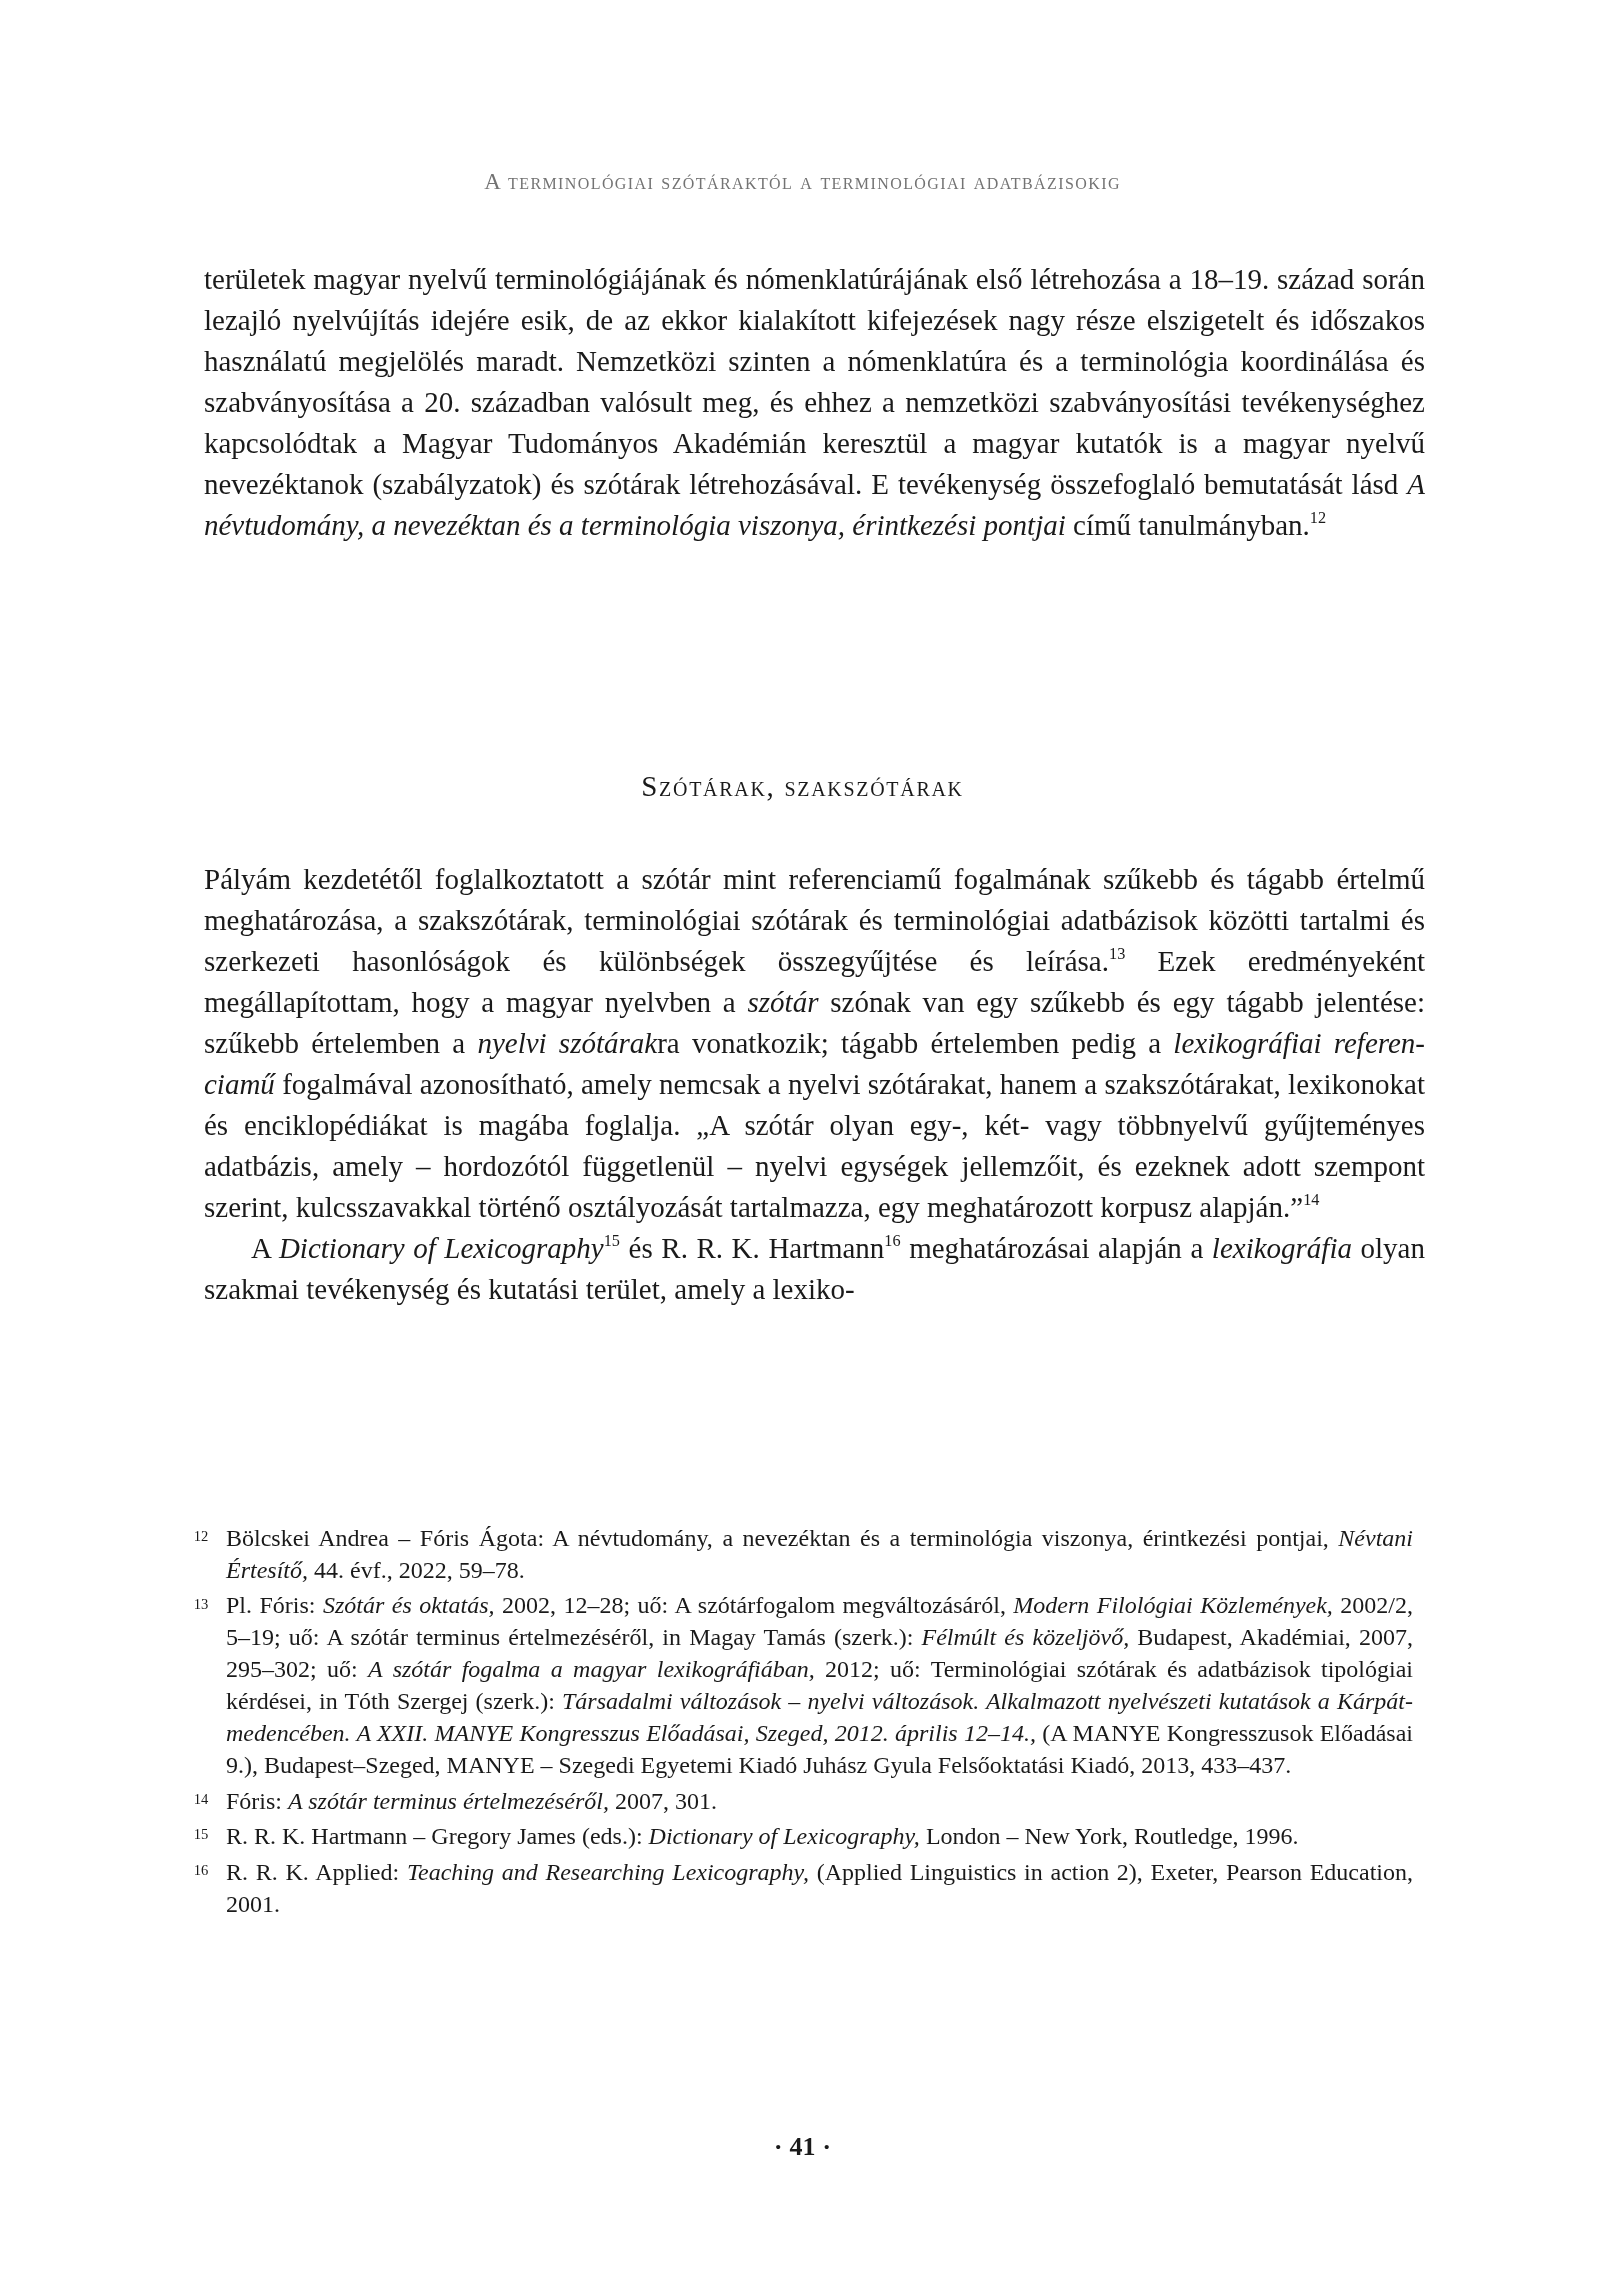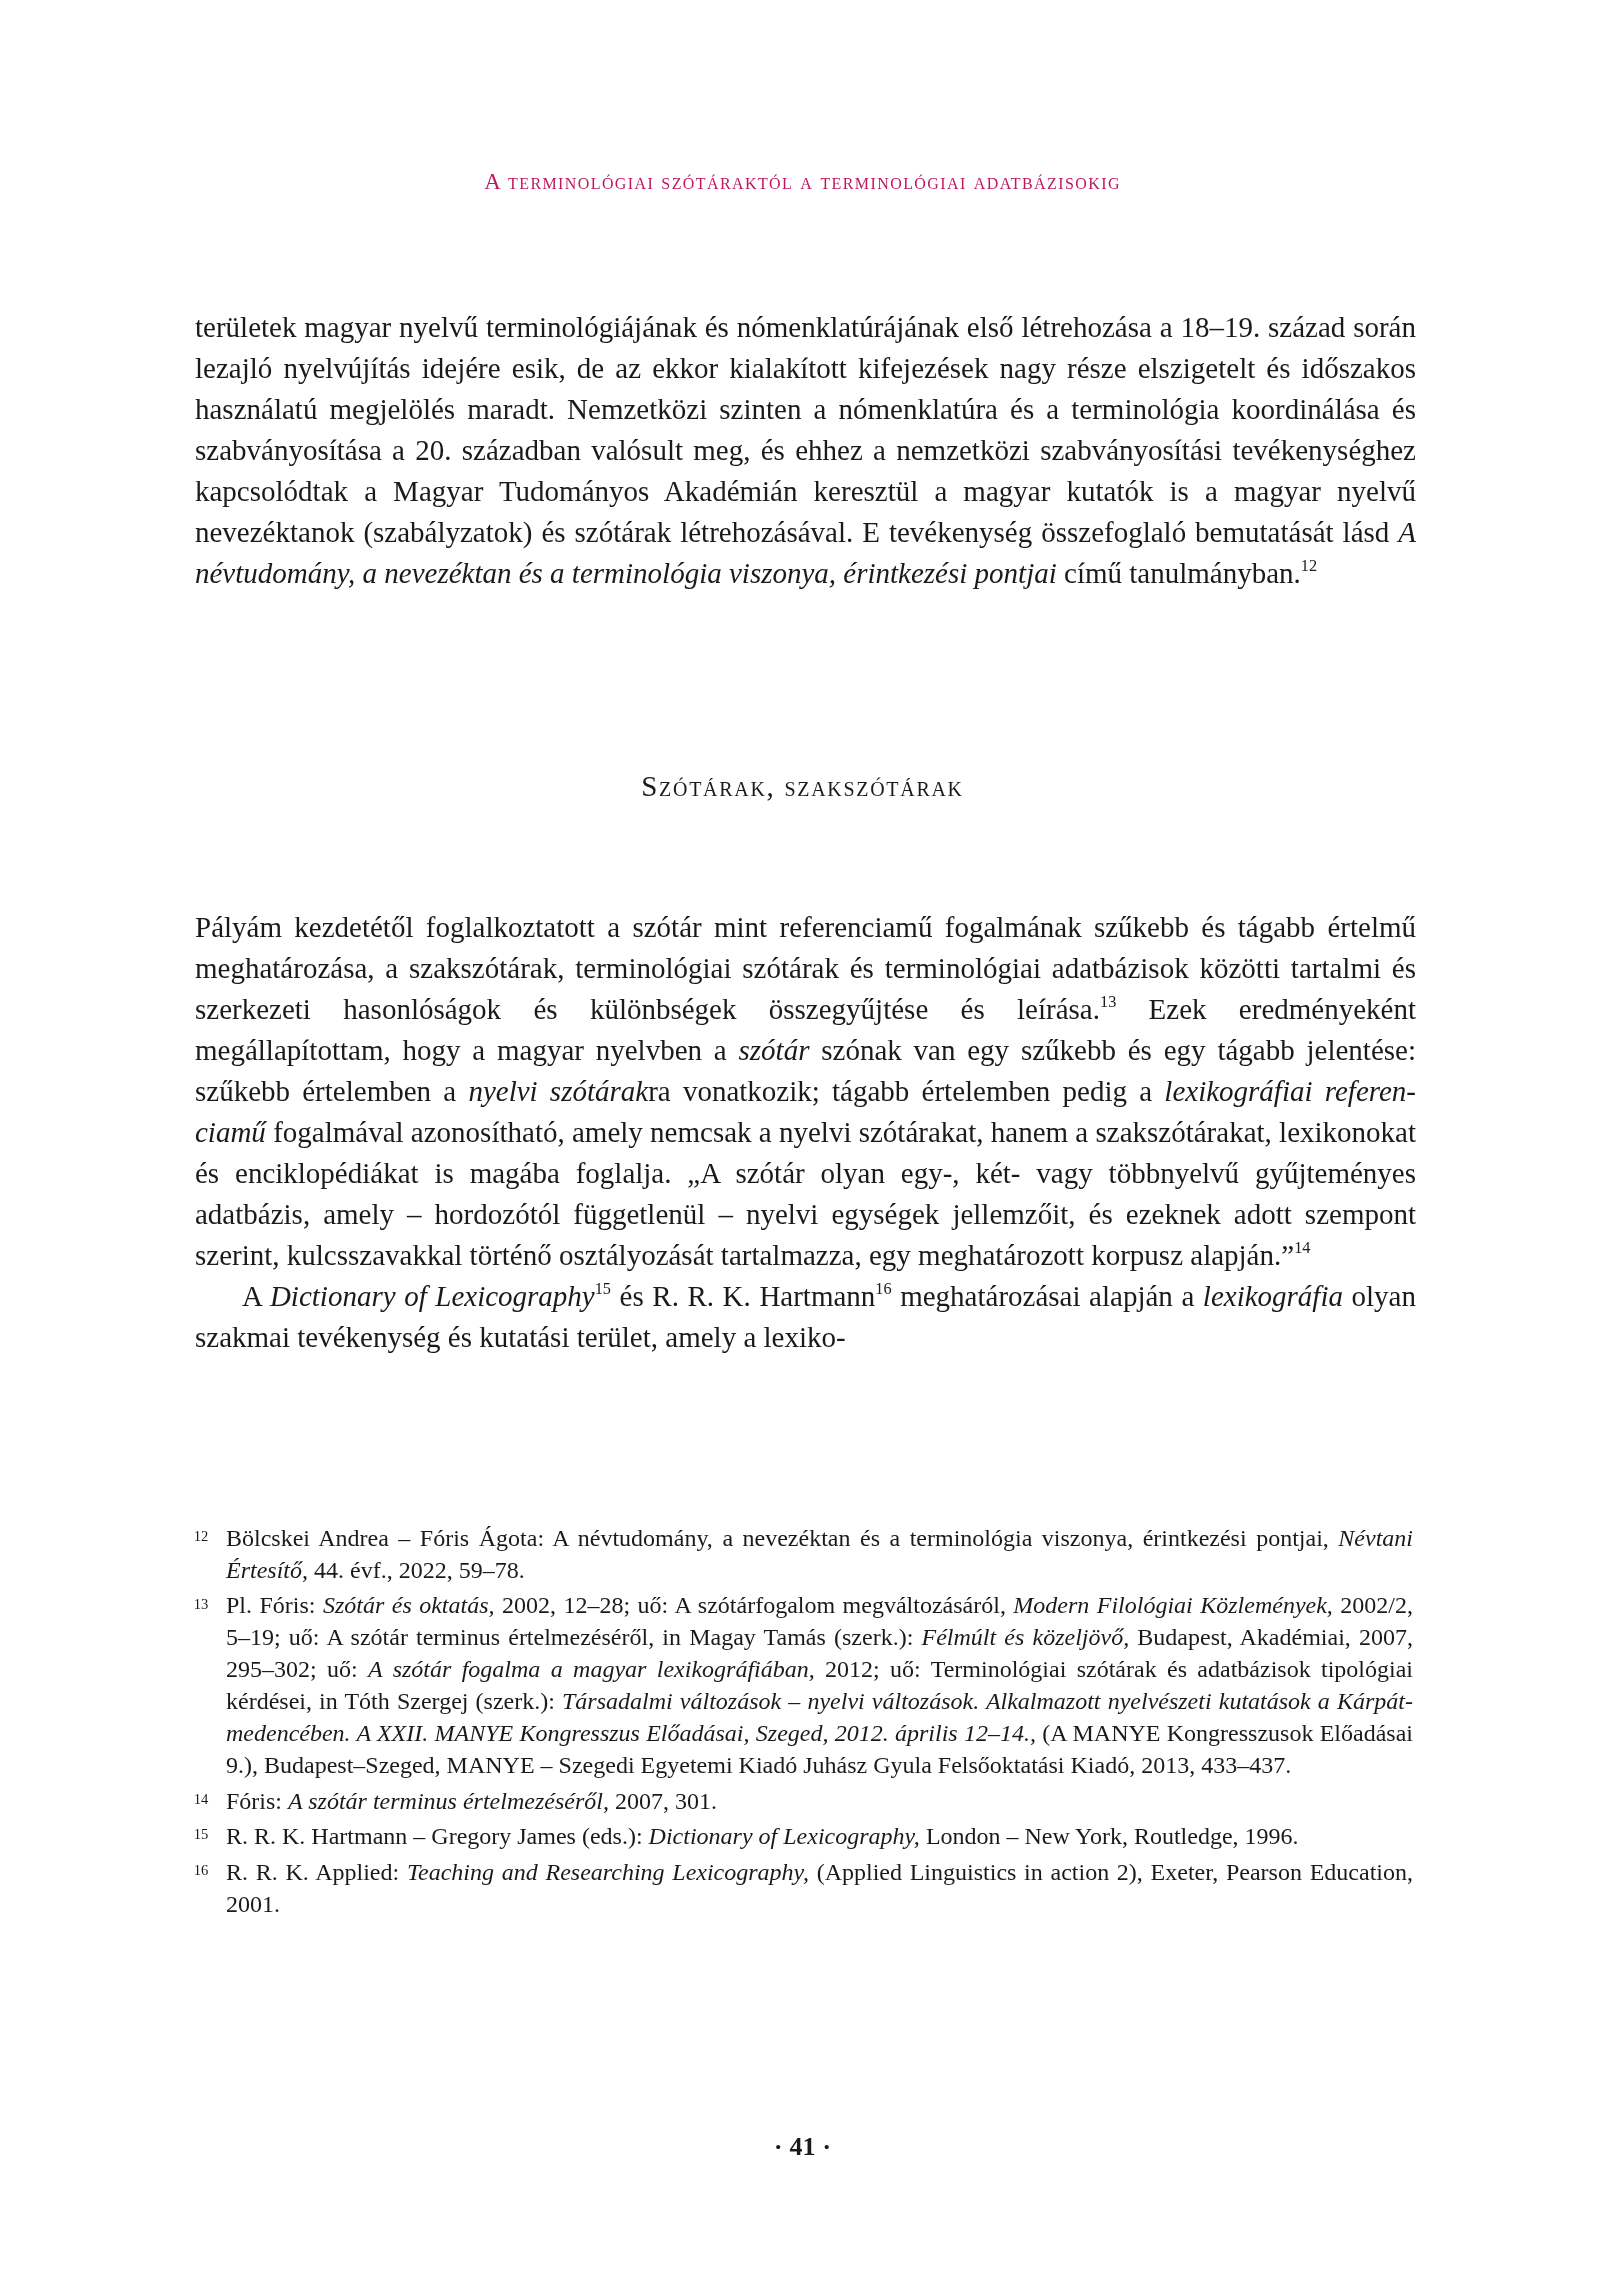--- a/index.html
+++ b/index.html
@@ -19,31 +19,30 @@
     }
     .running-head {
       position: absolute;
       top: 169px;
       left: 0;
       width: 1221px;
       text-align: center;
       font-variant: small-caps;
       font-size: 23px;
       letter-spacing: 1.4px;
-      color: #be185d;
+      color: #737373;
     }
     .body-text {
       position: absolute;
-      left: 3px;
+      left: 12px;
       width: 1221px;
       font-size: 29px;
       line-height: 41px;
       text-align: justify;
       hyphens: manual;
-      margin-top: 48px;
     }
     .p1 { top: 259px; }
     .p2 { top: 859px; }
     .body-text p { margin: 0; }
     .body-text p.indent { text-indent: 47px; }
     .section-title {
       position: absolute;
       top: 770px;
       left: 0;
       width: 1221px;

